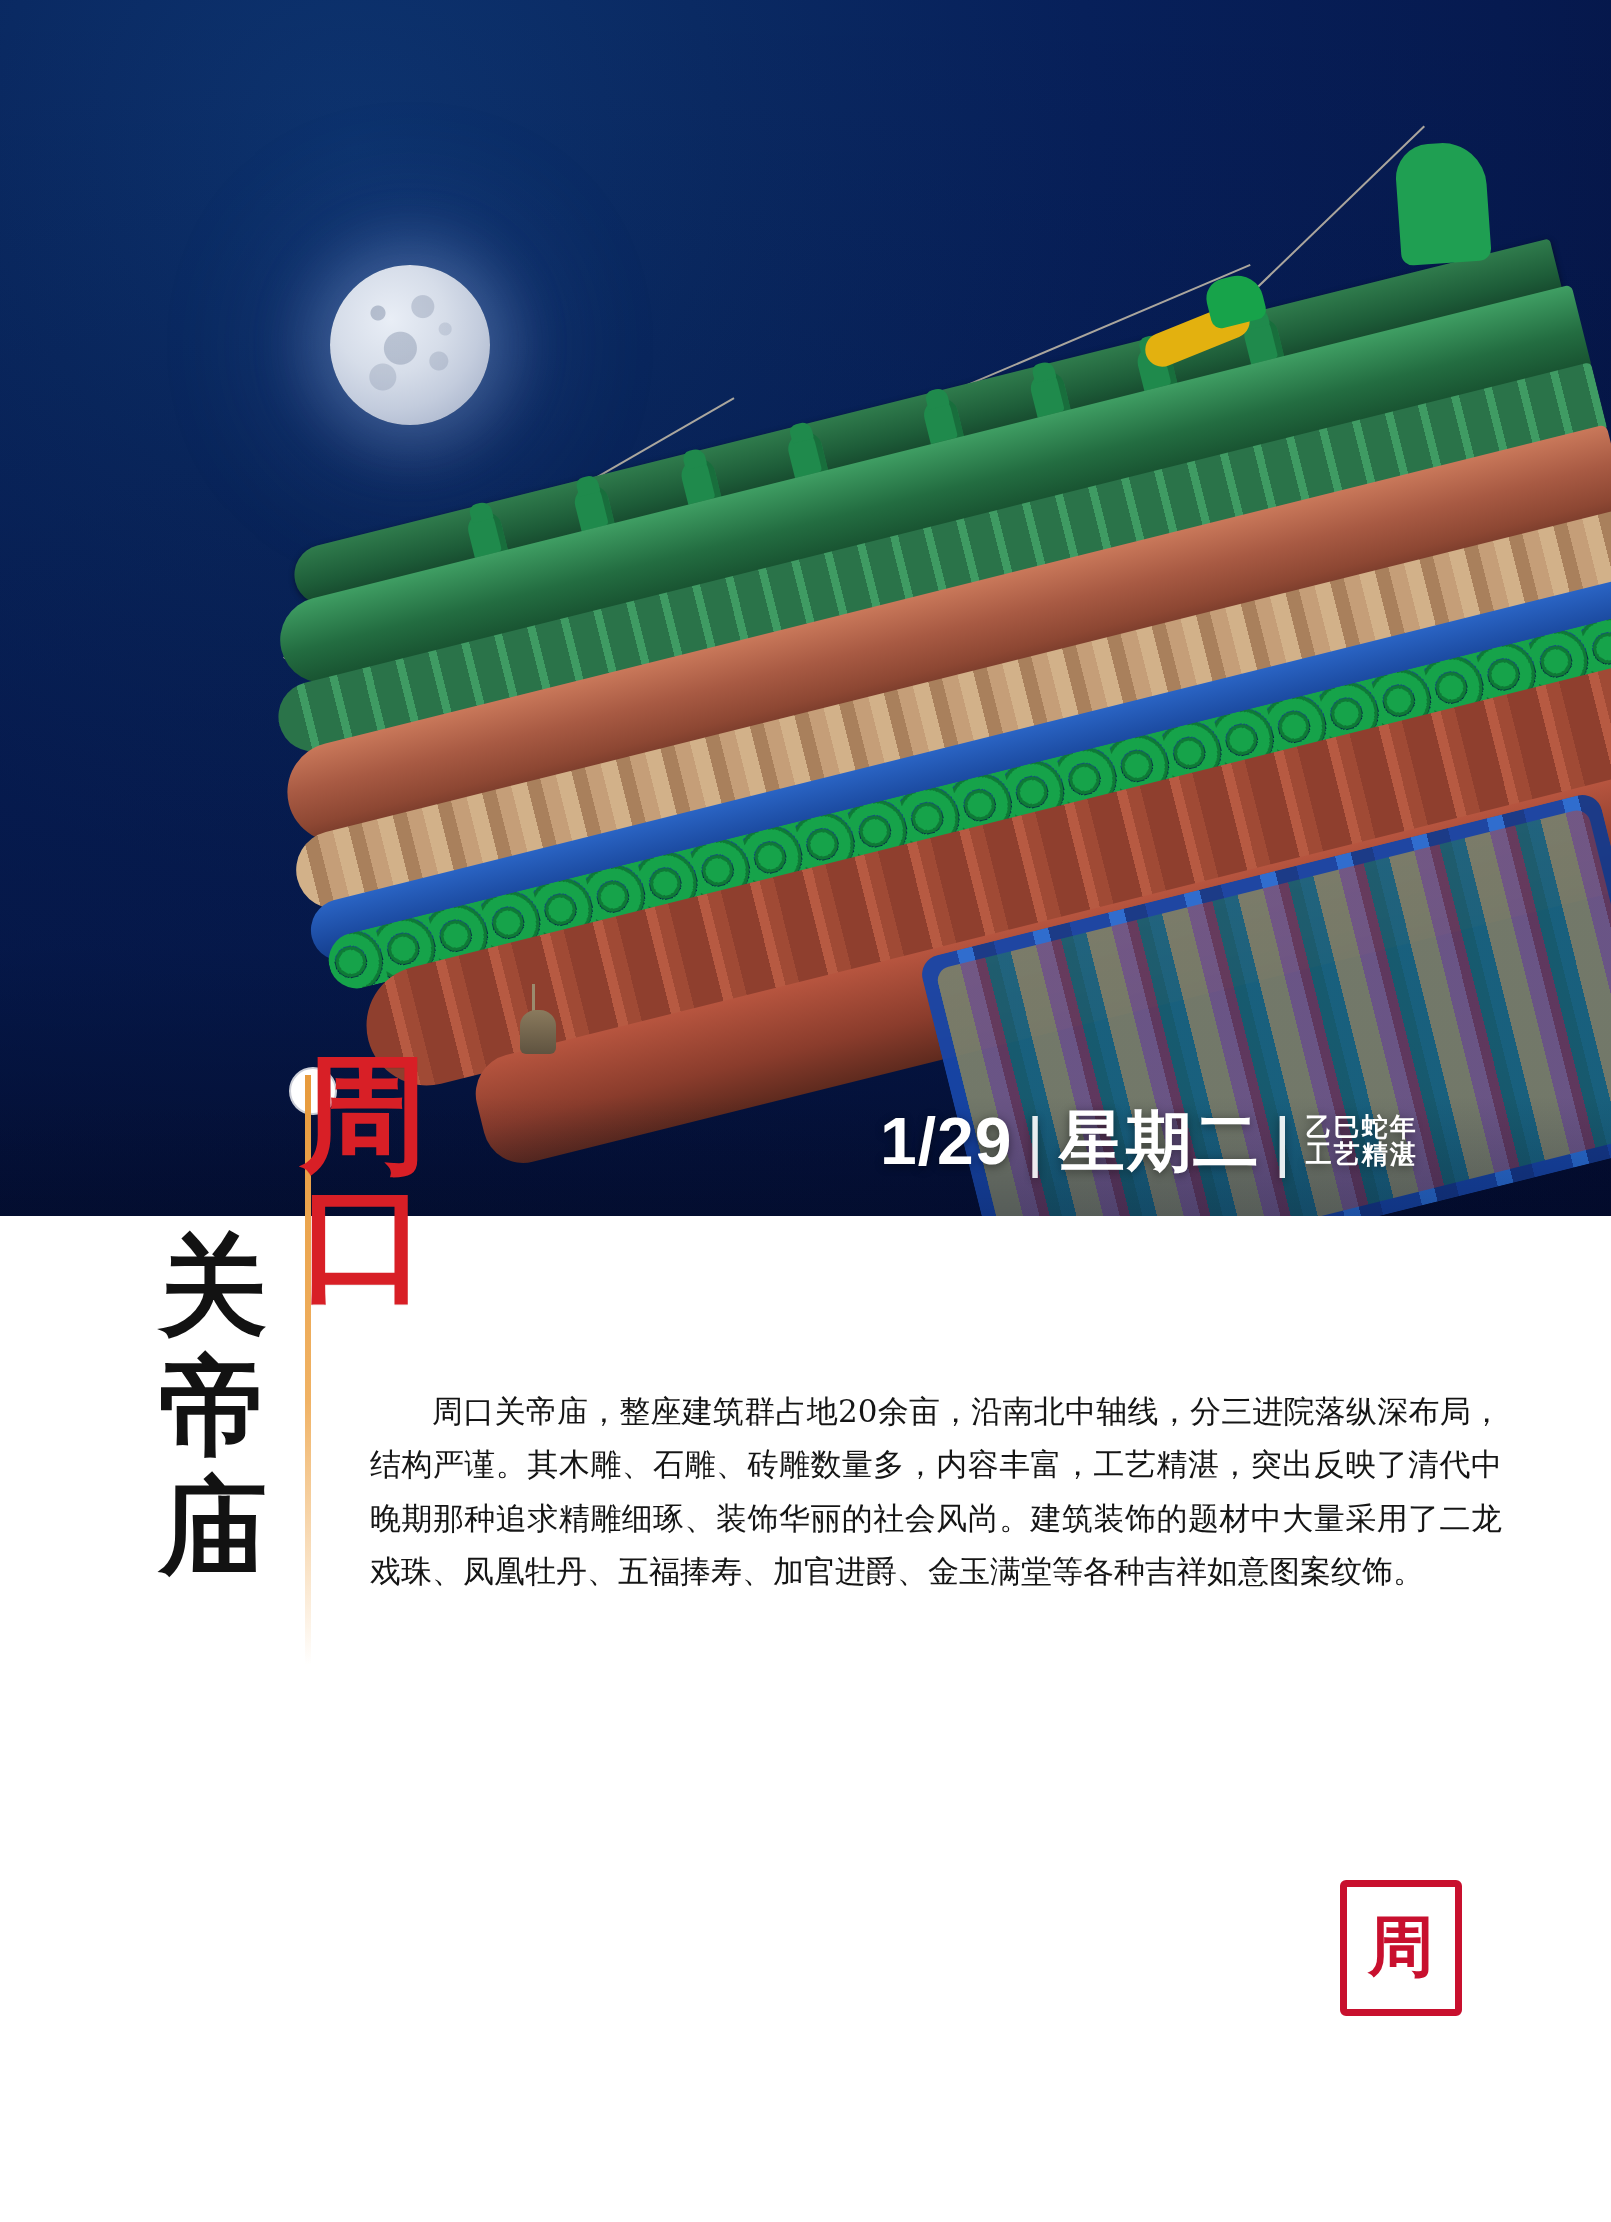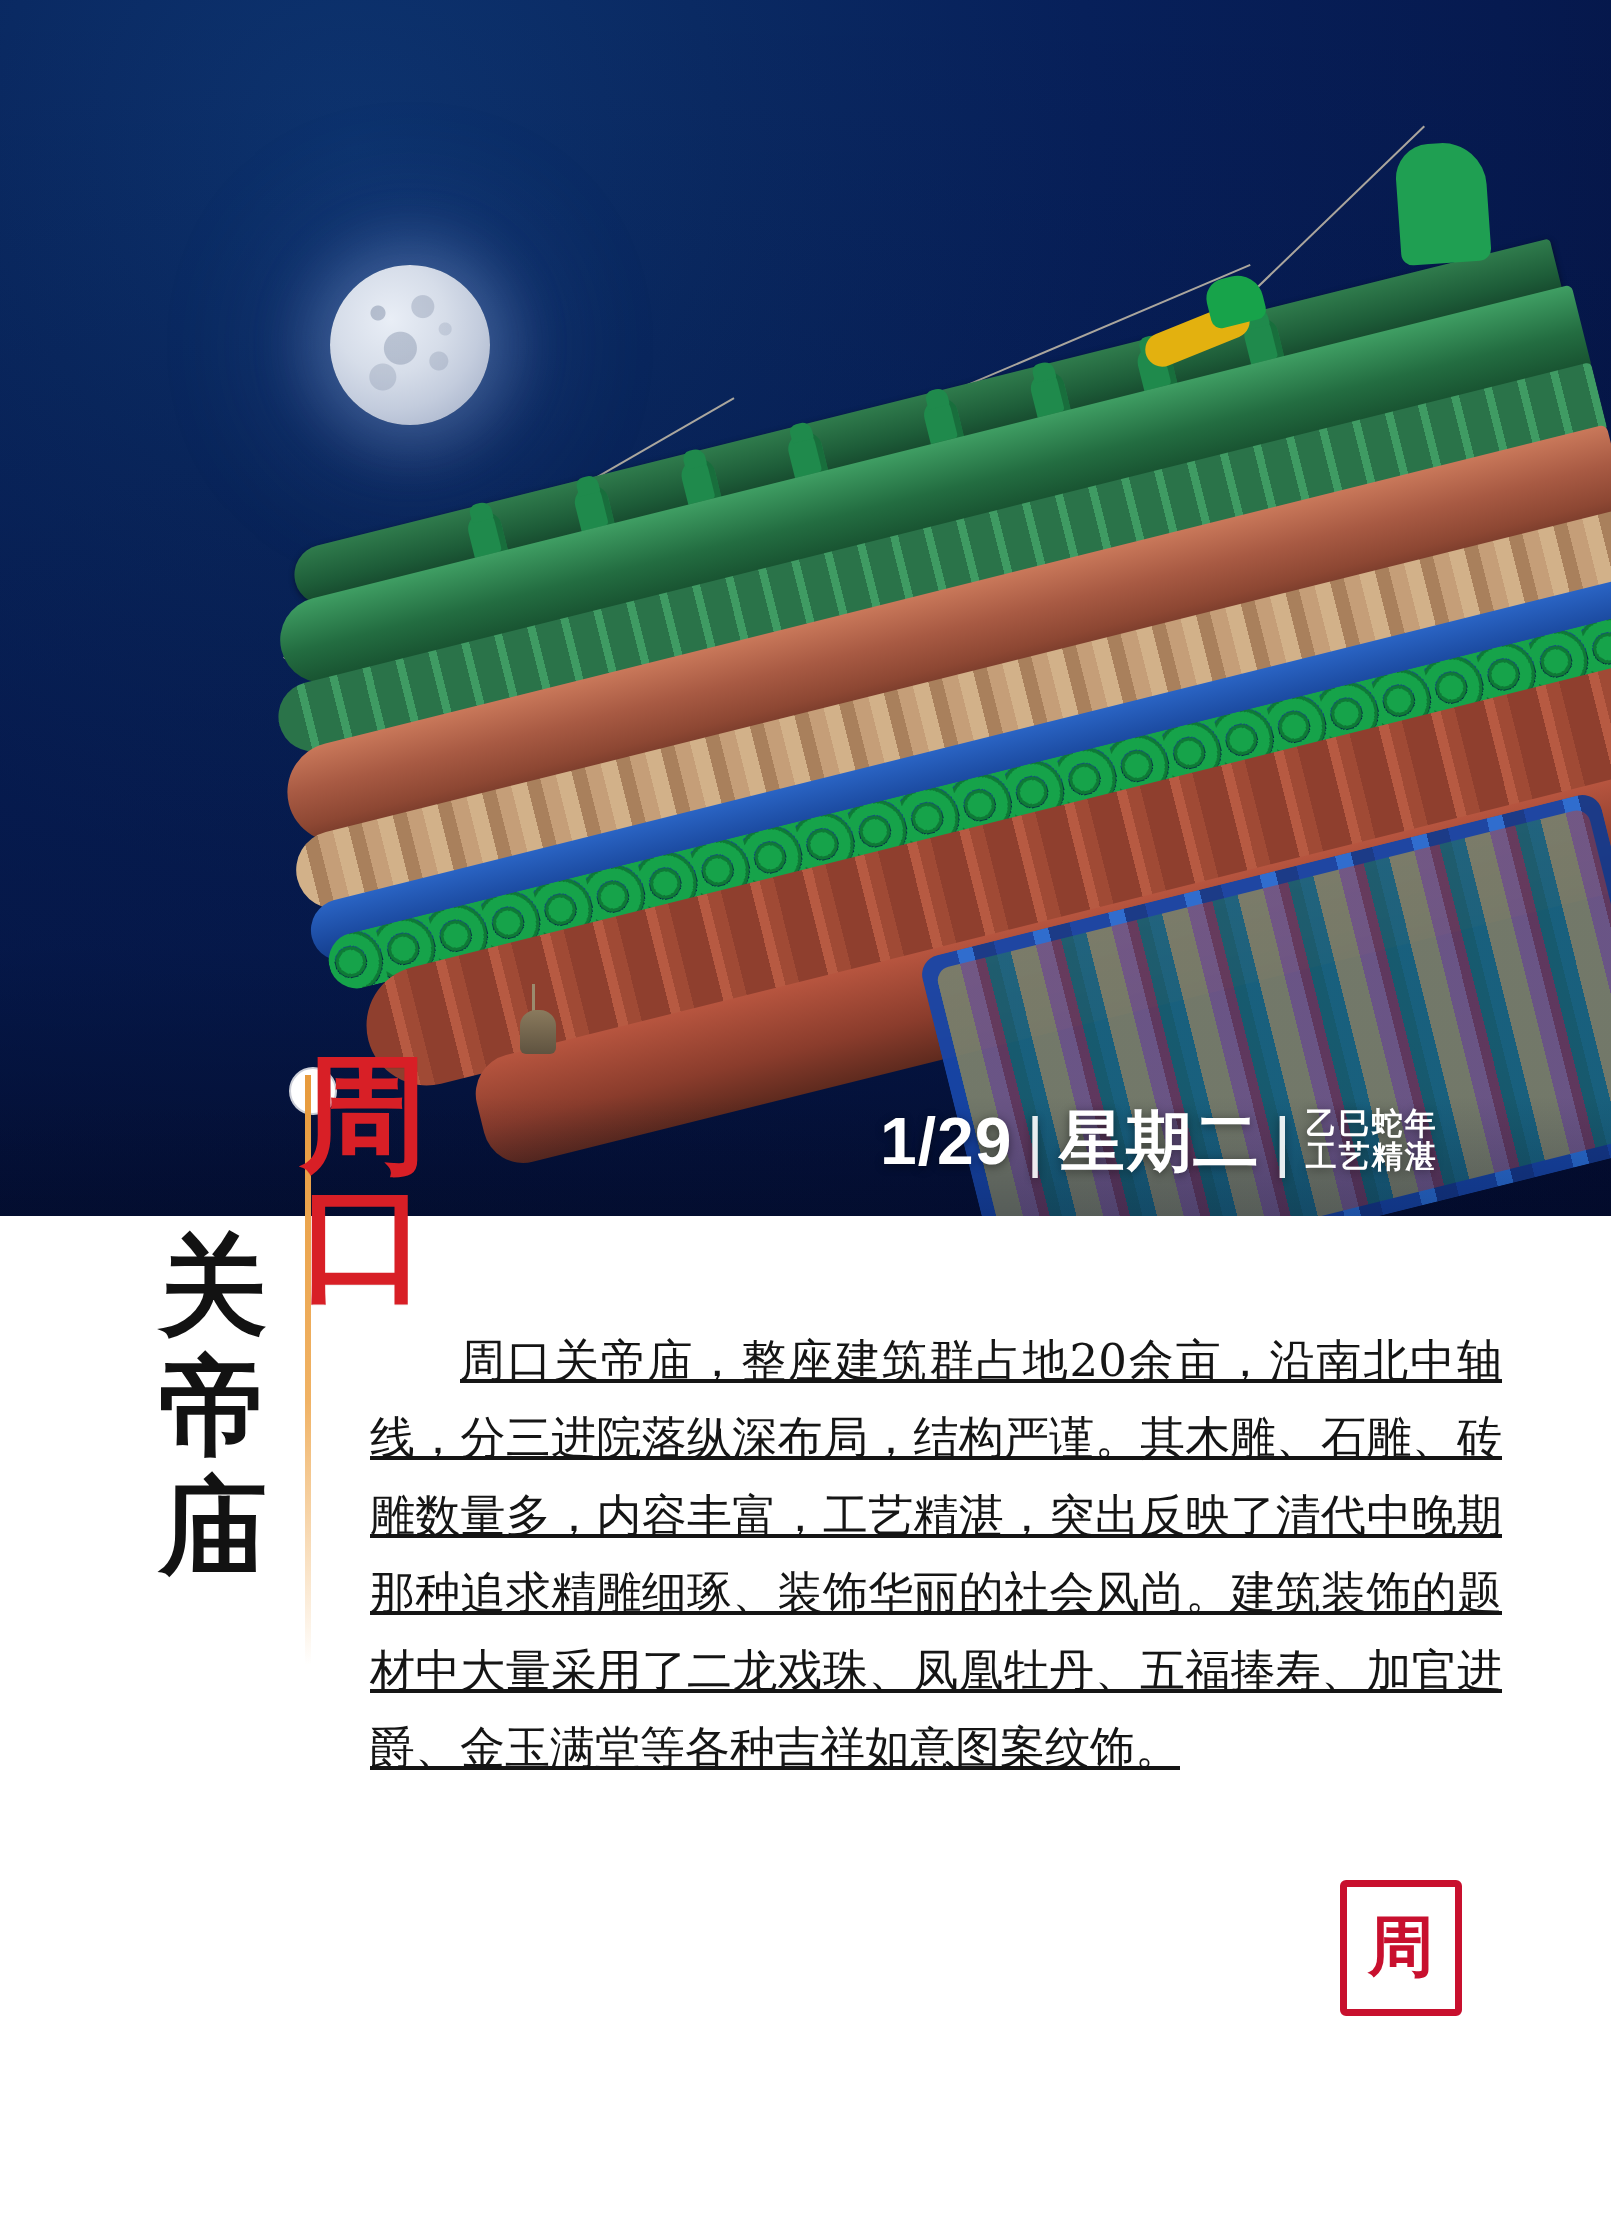--- a/index.html
+++ b/index.html
@@ -111,21 +111,21 @@
   
   .datebar{
     position:absolute;left:880px;top:1108px;display:flex;align-items:center;gap:14px;
     color:#ffffff;font-size:66px;line-height:1;letter-spacing:1px;
     text-shadow:0 2px 10px rgba(0,0,0,.45);
     font-family:"Liberation Sans", sans-serif;font-weight:700;
   }
   .datebar .sep{font-weight:400;opacity:.9;}
   .datebar .lunar{
     display:inline-flex;flex-direction:column;justify-content:center;
-    font-size:31px;font-weight:700;line-height:1.05;letter-spacing:2px;
+    font-size:26px;font-weight:700;line-height:1.05;letter-spacing:2px;
   }
 
   
   .titlewrap{position:absolute;left:300px;top:1050px;width:260px;}
   .city{
     color:#d81f26;font-size:128px;font-weight:700;line-height:1.0;letter-spacing:2px;
     font-family:"DejaVu Serif", serif;
     text-shadow:0 1px 0 rgba(0,0,0,.06);
   }
   .city .ch{display:block;}
@@ -141,24 +141,23 @@
 
   .sitename{
     position:absolute;left:140px;top:1225px;width:150px;
     color:#121212;font-size:108px;line-height:1.12;font-weight:700;letter-spacing:4px;
     font-family:"DejaVu Serif", serif;text-align:center;
   }
   .sitename .ch{display:block;}
 
   
   .body-text{
-    position:absolute;left:370px;top:1322px;width:1132px;
-    color:#151515;font-size:45px;line-height:1.72;text-align:justify;
+    position:absolute;left:370px;top:1385px;width:1132px;
+    color:#151515;font-size:31px;line-height:1.72;text-align:justify;
     font-family:"DejaVu Serif", serif;
-    text-decoration:underline;
   }
   .body-text p{margin:0;text-indent:2em;}
 
   
   .seal{
     position:absolute;left:1340px;top:1880px;width:108px;height:122px;
     border:7px solid #c8102e;border-radius:6px;color:#c8102e;
     display:flex;align-items:center;justify-content:center;
     font-family:"DejaVu Serif", serif;font-size:66px;font-weight:700;line-height:1;
   }

